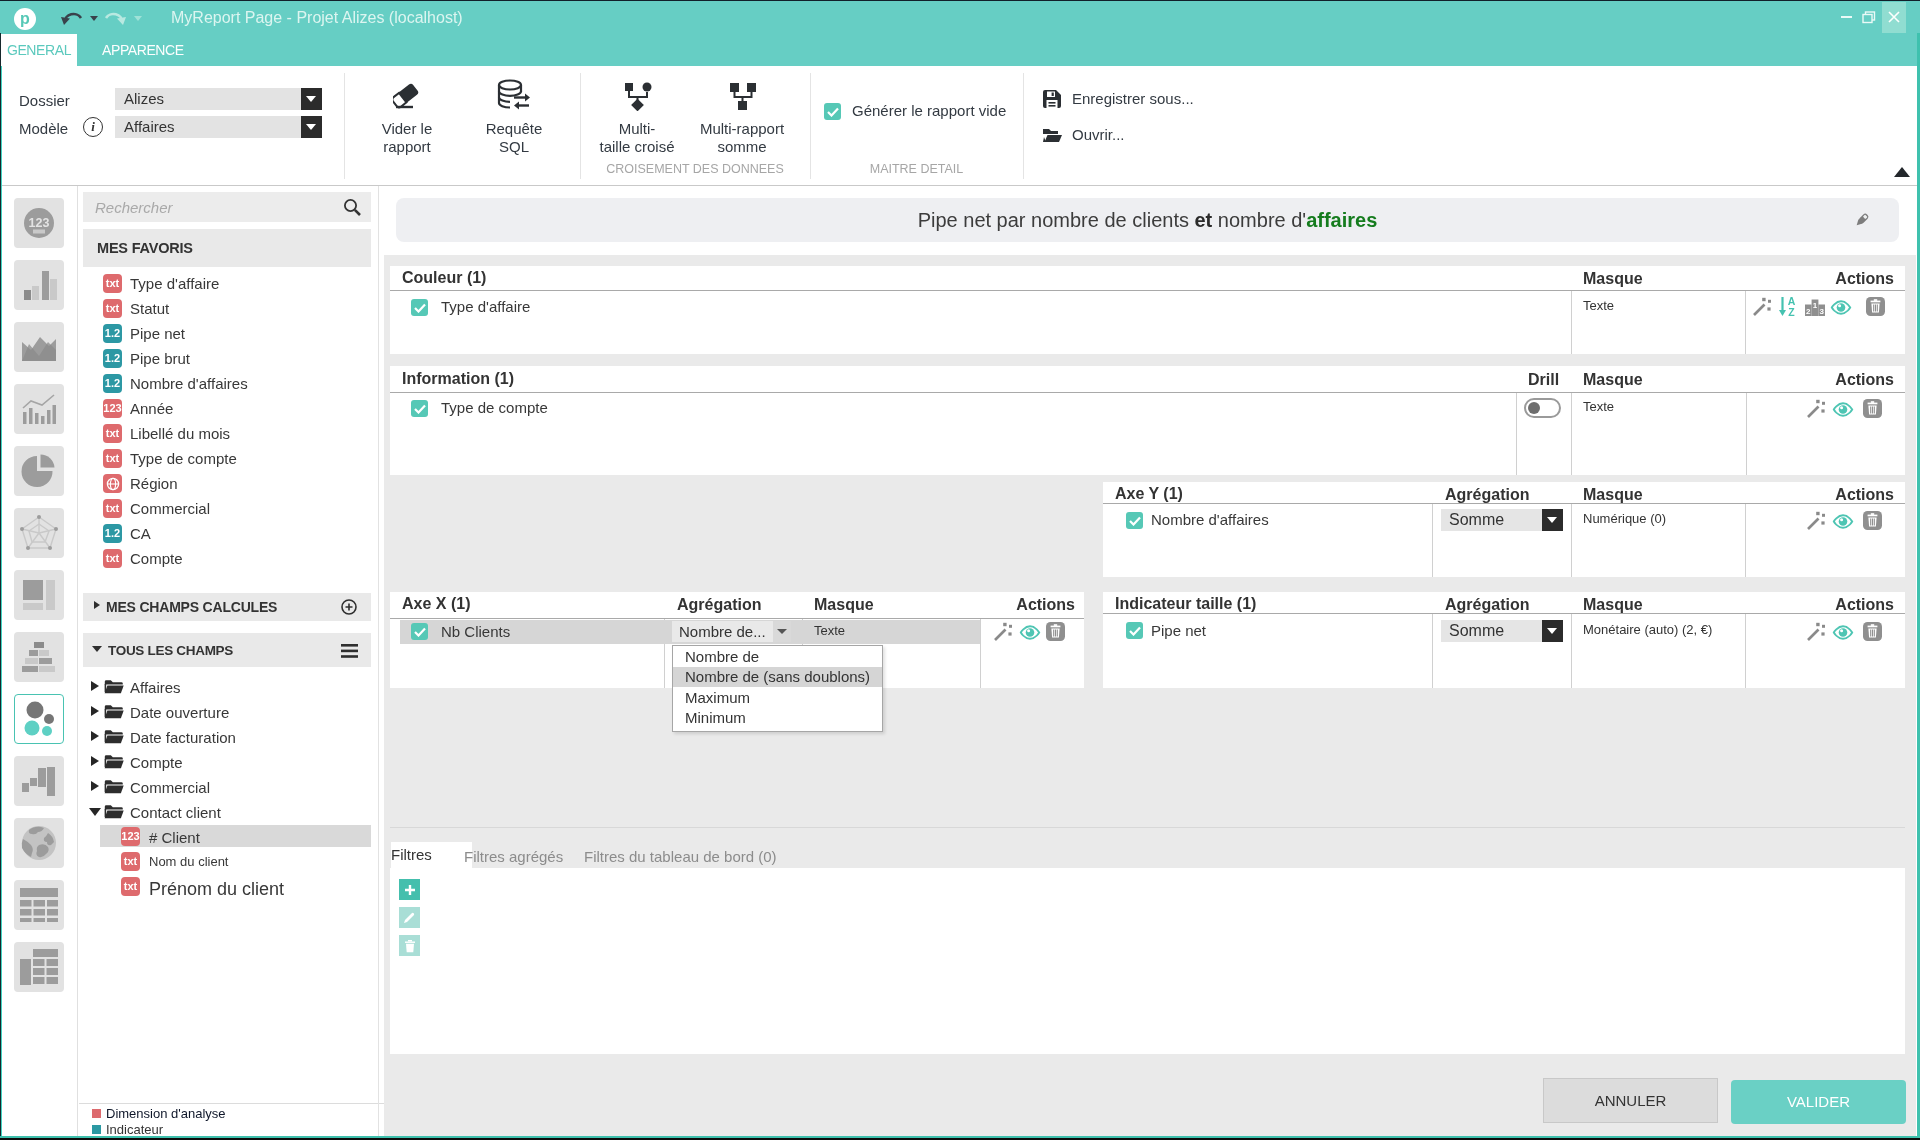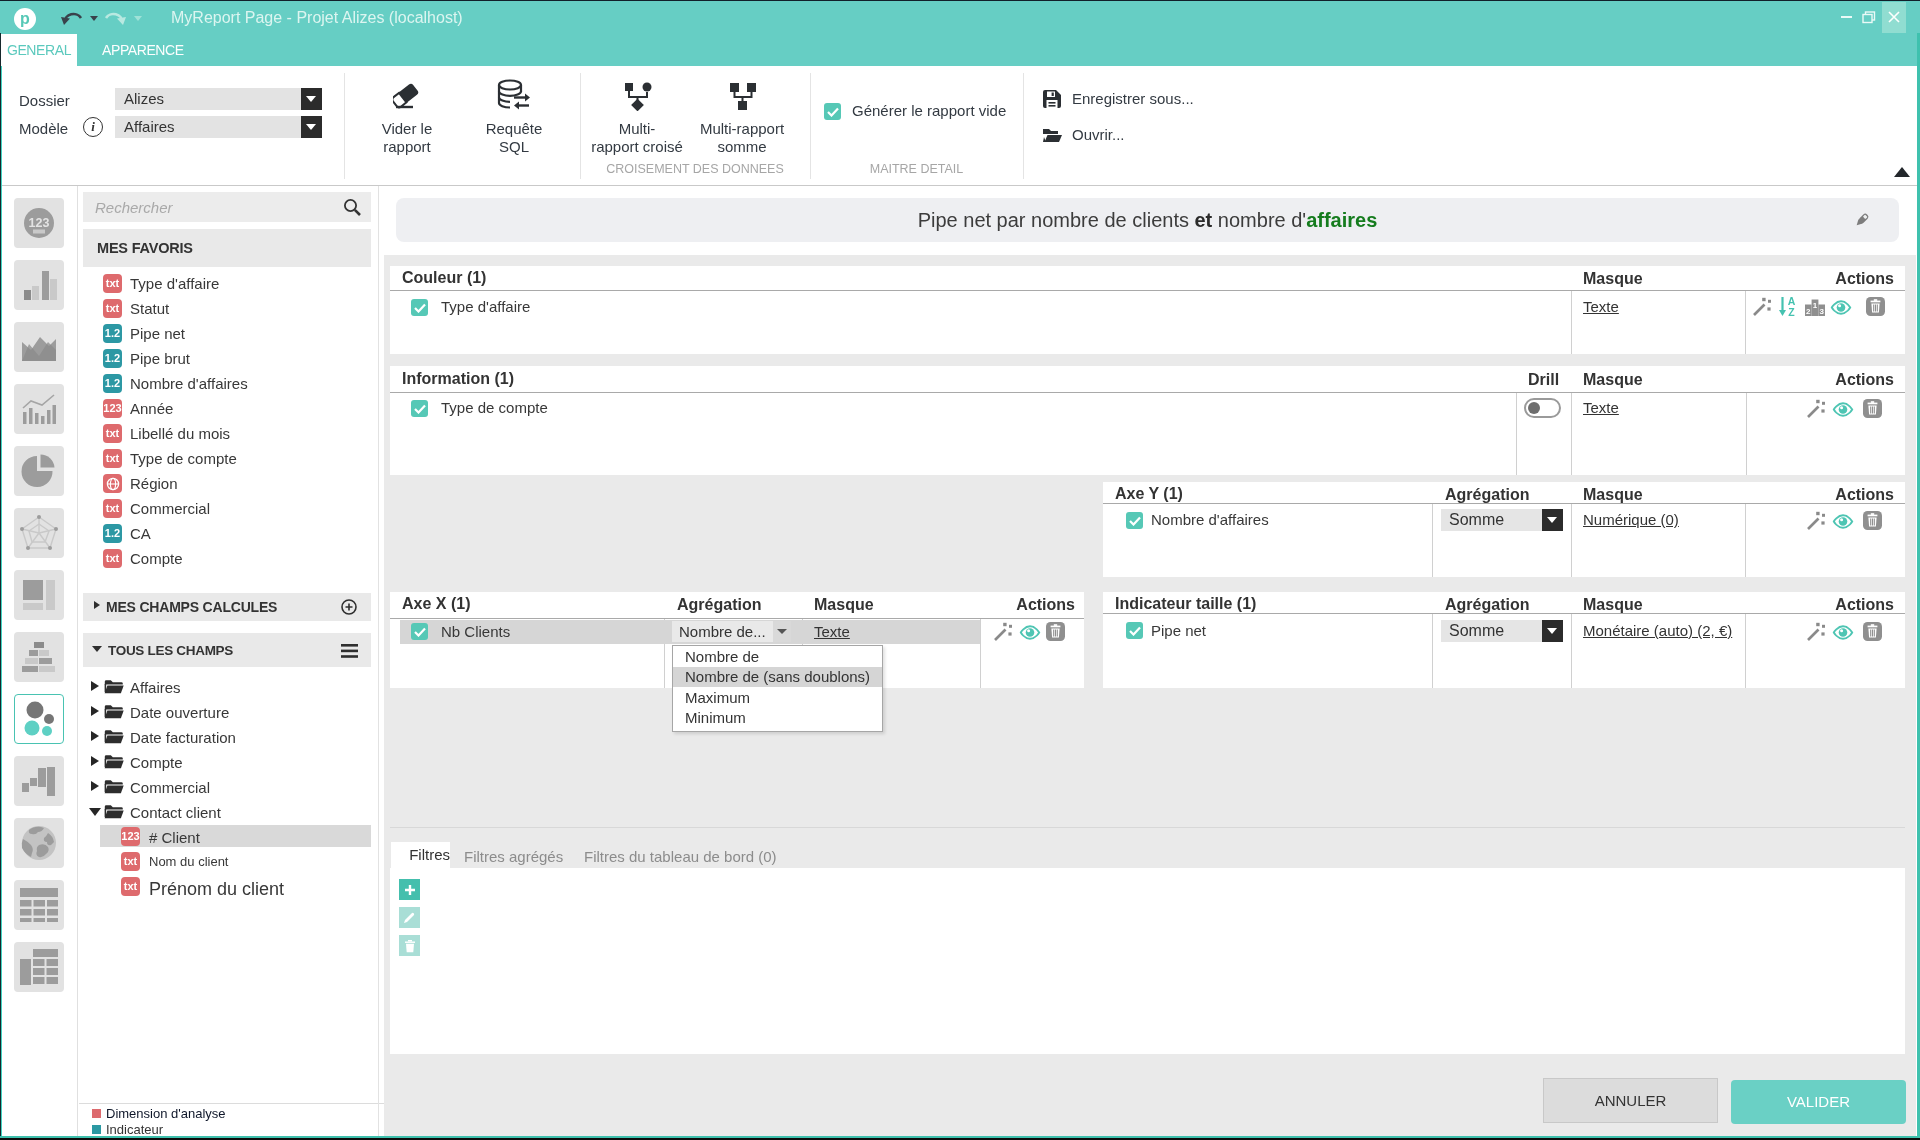--- a/index.html
+++ b/index.html
@@ -47,21 +47,21 @@
 #mainBody{left:384px;top:255px;width:1532px;height:885px;background:#eaeaea}
 #gutter{left:1916px;top:186px;width:1.5px;height:868px;background:#fff}
 #rightBorder{left:1917px;top:33px;width:3px;height:1107px;background:#3fc1ae}
 #bottomBorder{left:0;top:1136px;width:1920px;height:4px;background:#3fc1ae;border-bottom:2px solid #0c0c0c}
 .box{position:absolute;background:#fff}
 .boxhead{position:absolute;font-size:16px;font-weight:bold;color:#333}
 .hline{position:absolute;height:1px;background:#a9a9a9}
 .vline{position:absolute;width:1px;background:#d0d0d0}
 .colhead{position:absolute;font-size:16px;font-weight:bold;color:#333}
 .rowlbl{position:absolute;font-size:15px;color:#383838}
-.masklink{position:absolute;font-size:15px;color:#333;text-decoration:underline}
+.masklink{position:absolute;font-size:13px;color:#333;}
 #titleBox{left:396px;top:198px;width:1503px;height:44px;background:#eeeff2;border-radius:8px}
 #titleBox .txt{position:absolute;width:100%;top:11px;text-align:center;font-size:20px;color:#3c3c3c}
 .selSomme{position:absolute;width:122px;height:22px;background:#e5e5e5}
 .selSomme .t{position:absolute;left:8px;top:2px;font-size:16px;color:#333}
 </style>
 </head>
 <body>
 
 <div class="abs" id="titlebar">
   <div class="abs" style="left:14px;top:7px;width:22px;height:22px;border-radius:50%;background:#fff"></div>
@@ -136,21 +136,21 @@
 <div class="ricon-label" style="left:464px;top:120px;width:100px">Requête
 SQL</div>
 
 <svg class="abs" style="left:622px;top:82px" width="31" height="29" viewBox="0 0 31 29">
   <rect x="3" y="1" width="8" height="8" fill="#2b2f33"></rect>
   <circle cx="25" cy="5" r="4.5" fill="#2b2f33"></circle>
   <path d="M7 9 v6 h18 v-5 M15.5 15 v4" fill="none" stroke="#2b2f33" stroke-width="2"></path>
   <rect x="11" y="18.5" width="9" height="9" transform="rotate(45 15.5 23)" fill="#2b2f33"></rect>
 </svg>
 <div class="ricon-label" style="left:577px;top:120px;width:120px">Multi-
-rapport croisé</div>
+taille croisé</div>
 
 <svg class="abs" style="left:727px;top:82px" width="31" height="29" viewBox="0 0 31 29">
   <rect x="3" y="1" width="9" height="9" fill="#2b2f33"></rect>
   <rect x="20" y="1" width="9" height="9" fill="#2b2f33"></rect>
   <path d="M7.5 10 v5 h17 v-5 M15.5 15 v4" fill="none" stroke="#2b2f33" stroke-width="2"></path>
   <rect x="11" y="19" width="9" height="9" fill="#2b2f33"></rect>
 </svg>
 <div class="ricon-label" style="left:682px;top:120px;width:120px">Multi-rapport
 somme</div>
 <div class="grouplabel" style="left:580px;width:230px">CROISEMENT DES DONNEES</div>
@@ -644,21 +644,21 @@
     <use href="#wand"></use>
   </svg>
 <svg class="abs iceye" style="left:1832px;top:625px" width="22" height="15" viewBox="0 0 22 15">
     <use href="#eye"></use>
   </svg>
 <svg class="abs ictrash" style="left:1863px;top:622px" width="19" height="19" viewBox="0 0 19 19">
     <use href="#trash"></use>
   </svg>
 
 <div class="hline" style="left:390px;top:827px;width:1515px;background:#d8d8d8"></div>
-<div class="abs" style="left:391px;top:842px;width:59px;height:26px;background:#fff;text-align:right;font-size:15px;color:#333;line-height:25px">Filtres</div>
+<div class="abs" style="left:391px;top:842px;width:81px;height:26px;background:#fff;text-align:left;font-size:15px;color:#333;line-height:25px">Filtres</div>
 <div class="abs" style="left:464px;top:848px;font-size:15px;color:#8c8c8c">Filtres agrégés</div>
 <div class="abs" style="left:584px;top:848px;font-size:15px;color:#8c8c8c">Filtres du tableau de bord (0)</div>
 <div class="box" style="left:390px;top:868px;width:1515px;height:186px"></div>
 <div class="abs" style="left:399px;top:879px;width:21px;height:21px;background:#44bfad">
     <svg style="position:absolute;left:4.5px;top:4.5px" width="12" height="12" viewBox="0 0 12 12">
       <path d="M6 1 V11 M1 6 H11" stroke="#fff" stroke-width="2.4"></path>
     </svg>
   </div>
 <div class="abs" style="left:399px;top:907px;width:21px;height:21px;background:#a9ded6">
     <svg style="position:absolute;left:4px;top:4px" width="13" height="13" viewBox="0 0 13 13">

